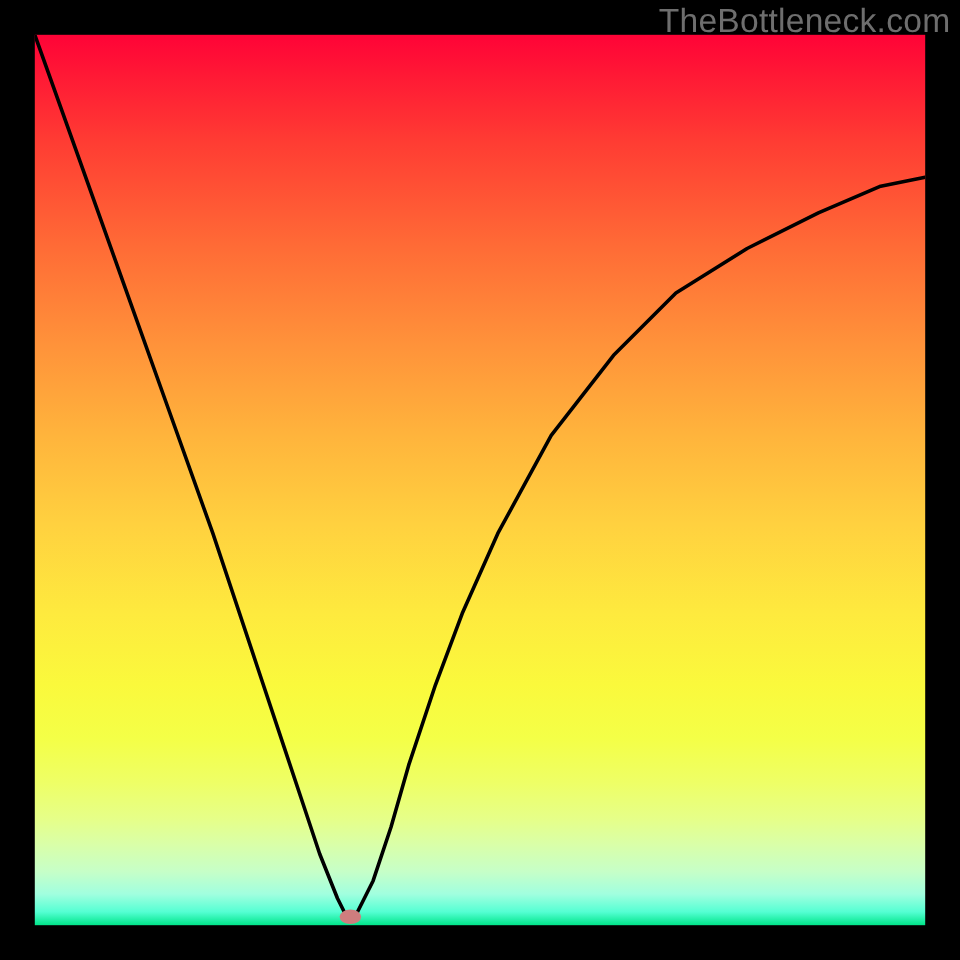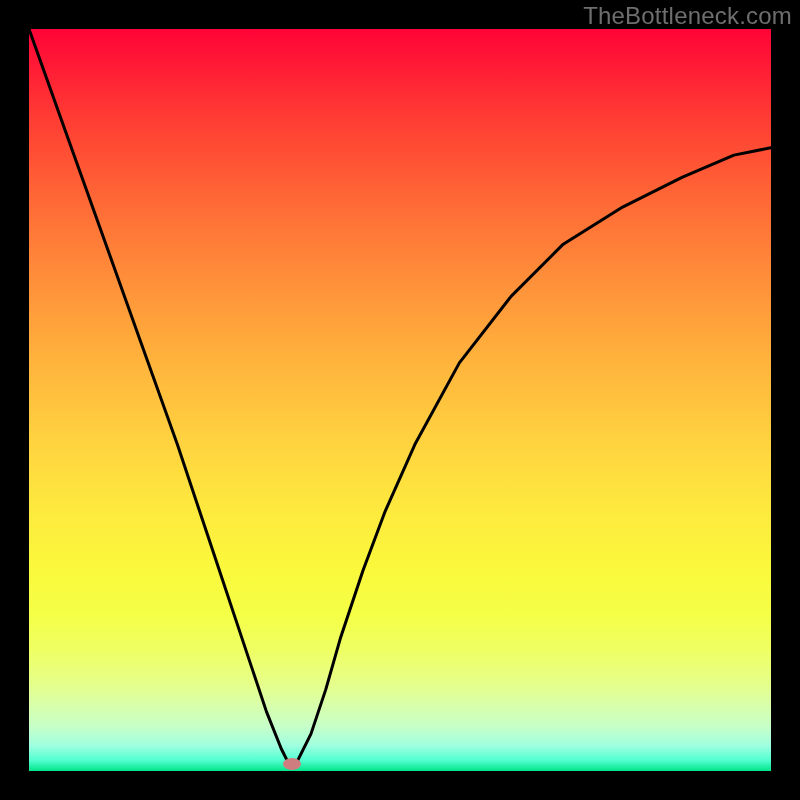--- a/index.html
+++ b/index.html
@@ -8,21 +8,21 @@
     width: 800px;
     height: 800px;
     position: relative;
     background: #000;
   }
   .attribution {
     position: absolute;
     top: 2px;
     right: 8px;
     font-family: Arial, Helvetica, sans-serif;
-    font-size: 24px;
+    font-size: 28px;
     color: #6e6e6e;
     letter-spacing: 0.2px;
     z-index: 10;
   }
   .plot-area {
     position: absolute;
     left: 29px;
     top: 29px;
     width: 742px;
     height: 742px;

